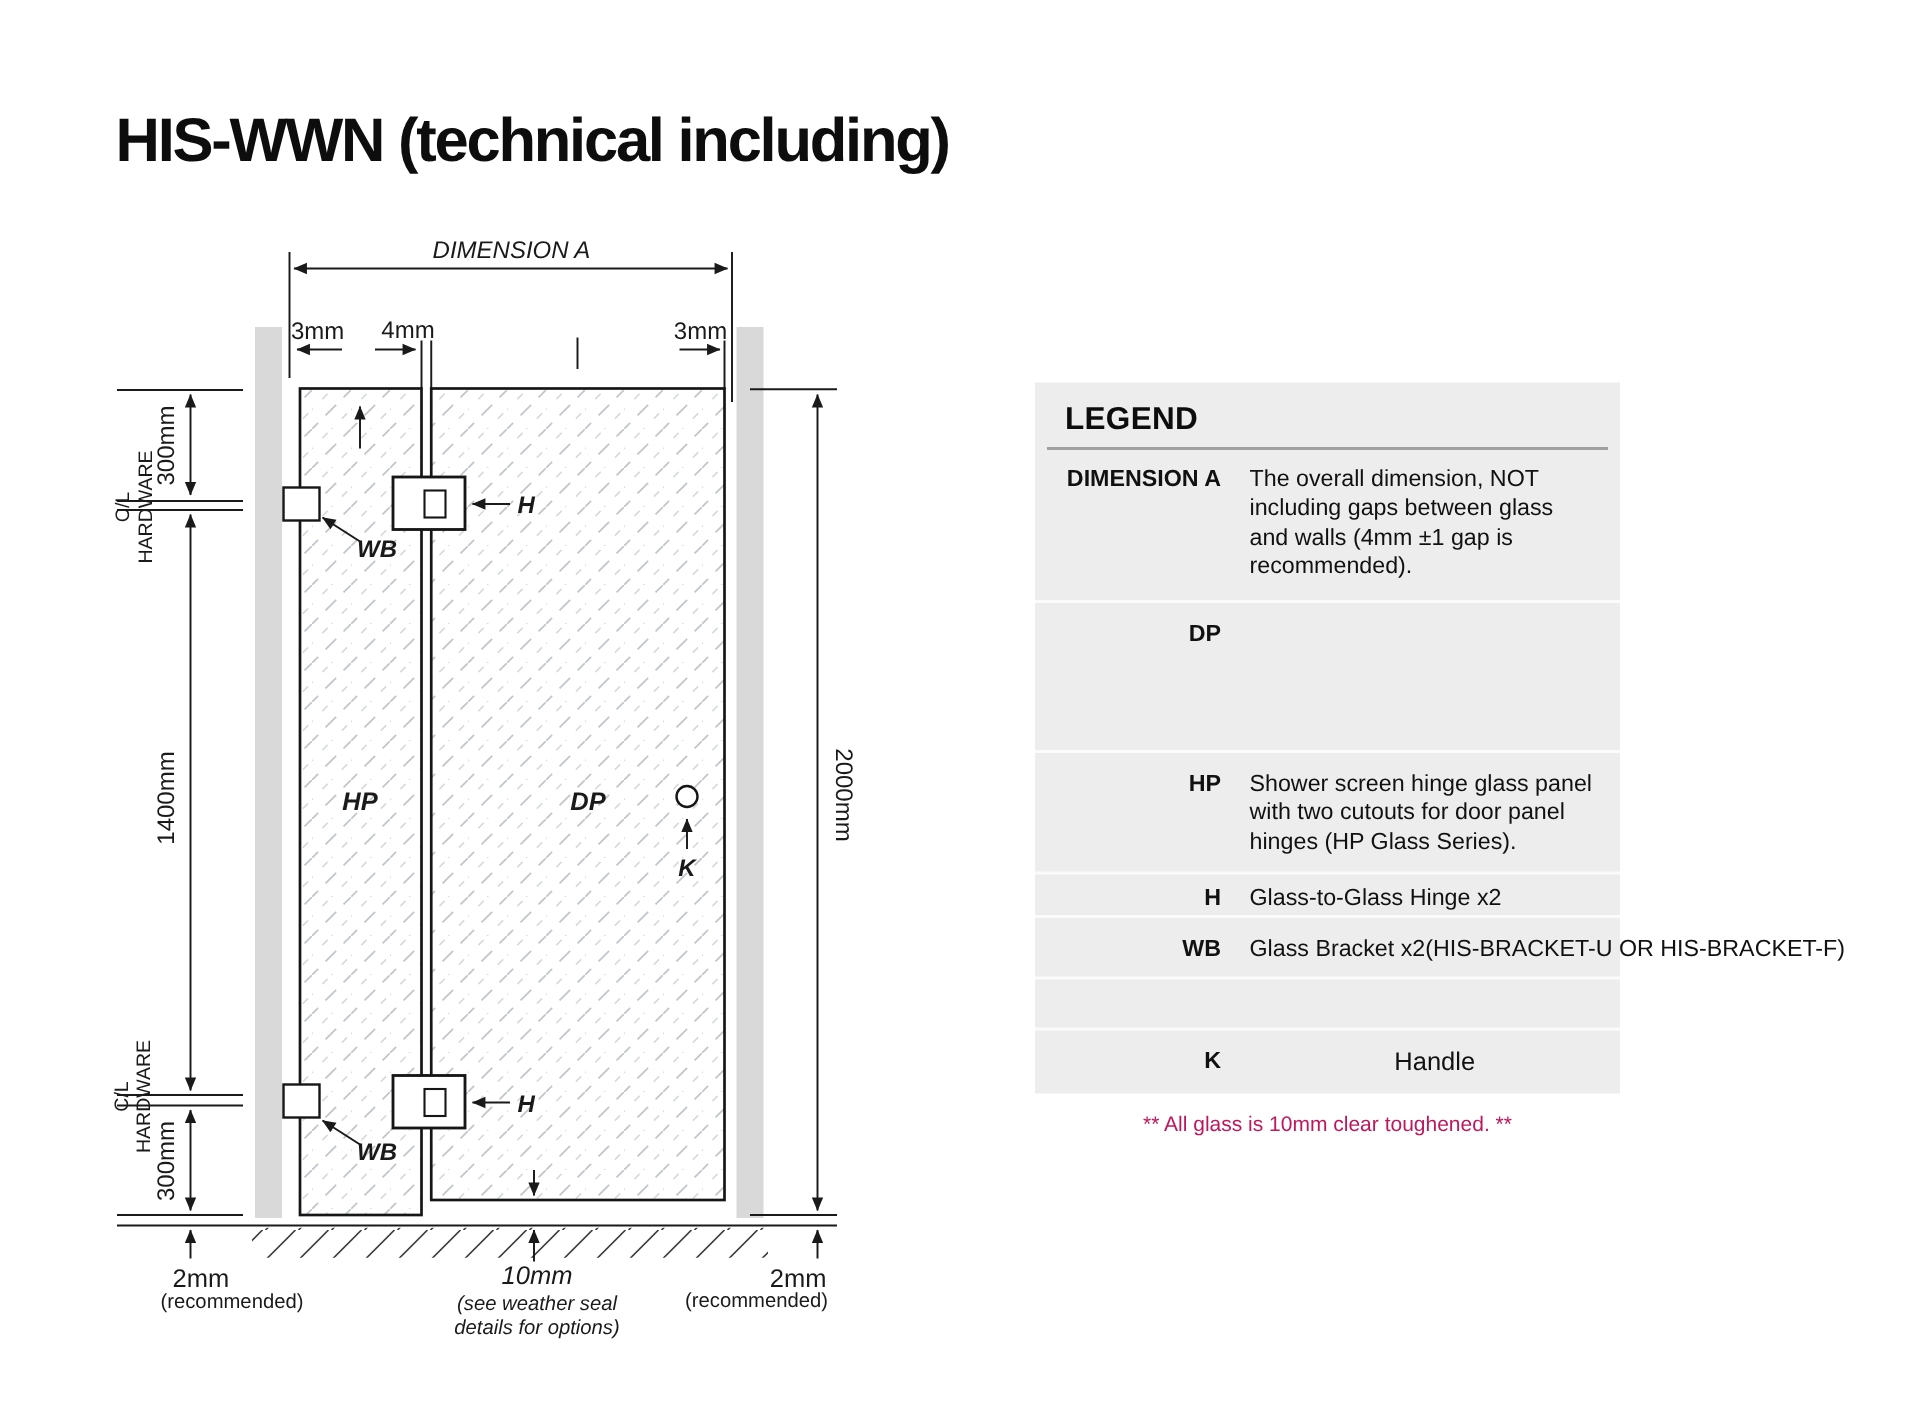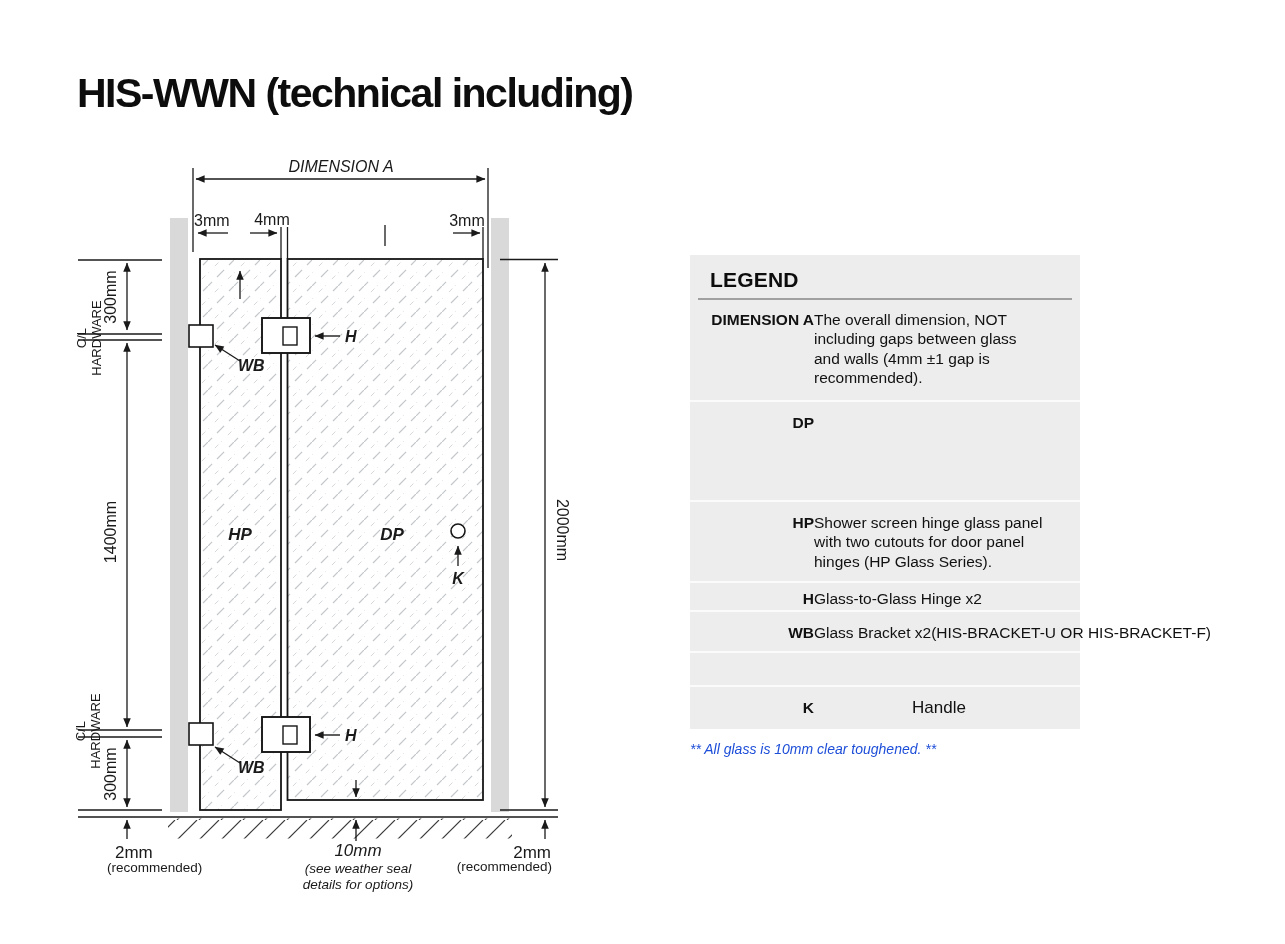--- a/index.html
+++ b/index.html
@@ -18,32 +18,32 @@
   .rot{font-size:16px}
   .clt{font-size:13px}
   
   .legend{position:absolute;left:690px;top:255px;width:390px;height:474px;background:#ededed;}
   .legend-title{height:43px;box-sizing:border-box;padding:13px 0 0 20px;
                 font-size:21px;font-weight:700;letter-spacing:.2px;color:#0d0d0d;}
   .legend-hr{height:0;border-top:2px solid #a0a0a0;margin:0 8px;}
   .legend-row{display:flex;box-sizing:border-box;align-items:flex-start;}
   .legend-row.sep{border-top:2px solid #fbfbfb;}
   .term{width:124px;text-align:right;font-weight:700;font-size:15.5px;line-height:19.4px;flex:none;}
-  .desc{font-size:15.5px;line-height:19.4px;white-space:pre-line;width:250px;}
+  .desc{margin-left:19px;font-size:15.5px;line-height:19.4px;white-space:pre-line;width:250px;}
   .r1{height:100px;padding-top:10px;}
   .r2{height:100px;padding-top:11px;}
   .r3{height:81px;padding-top:11px;}
   .r4{height:29px;padding-top:6px;}
   .r5{height:41px;padding-top:11px;}
   .r5 .desc{white-space:pre;width:auto;overflow:visible;}
   .r6{height:34px;}
   .r7{height:45px;padding-top:11px;}
   .r7 .desc{font-size:17px;text-align:center;}
-  .footnote{position:absolute;left:690px;top:741px;width:390px;text-align:left;
-            font-style:italic;font-size:14px;color:#1d4ed8;}
+  .footnote{position:absolute;left:690px;top:741px;width:390px;text-align:center;
+            font-size:14px;color:#be185d;}
 </style>
 </head>
 <body>
 
 <div class="canvas">
 
   <div class="page-title">HIS-WWN (technical including)</div>
 
   <svg class="drawing-svg" viewBox="70 150 510 760" xmlns="http://www.w3.org/2000/svg">
     <defs>

